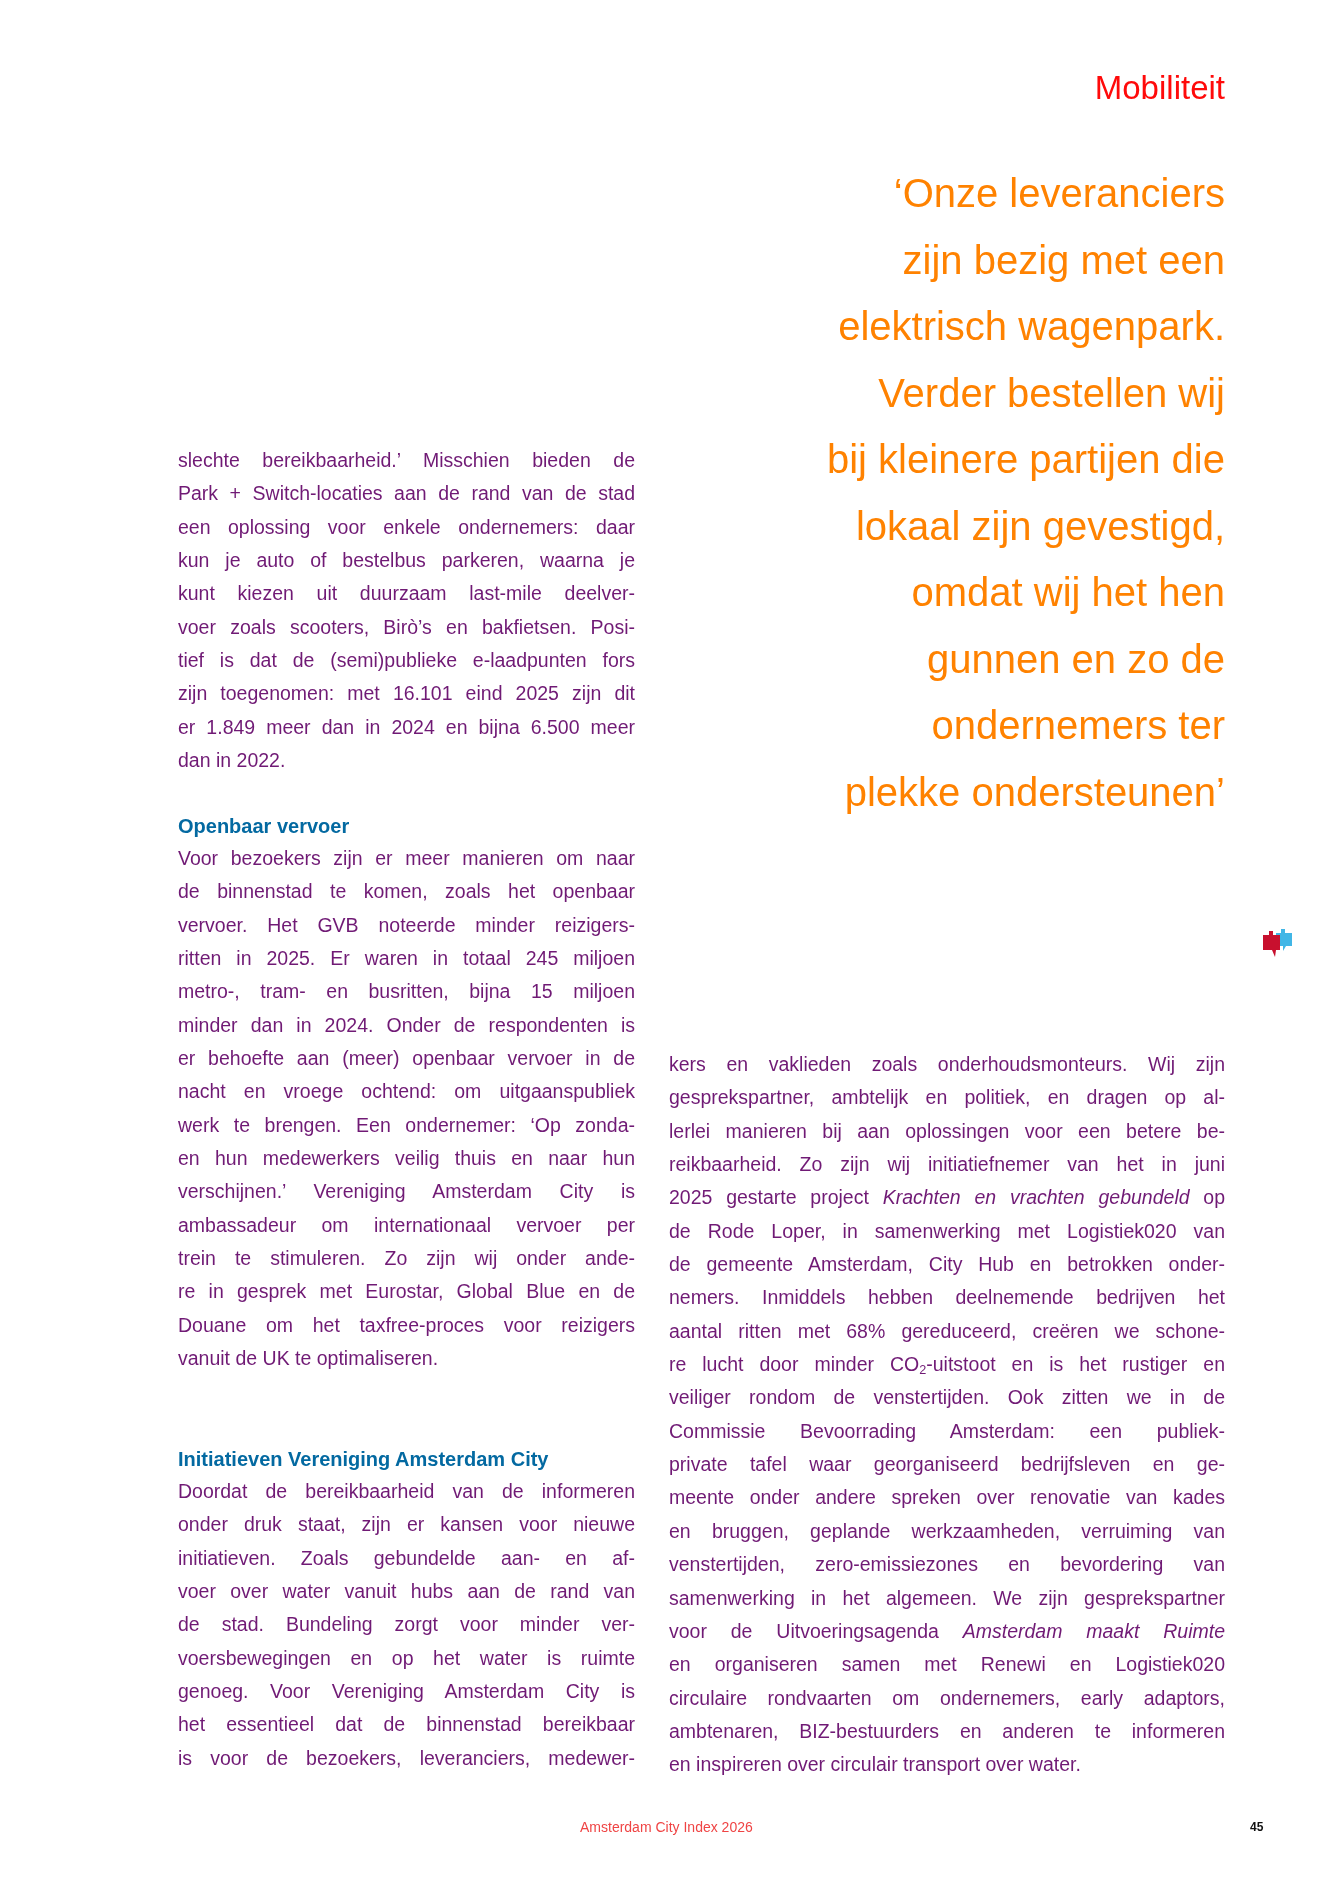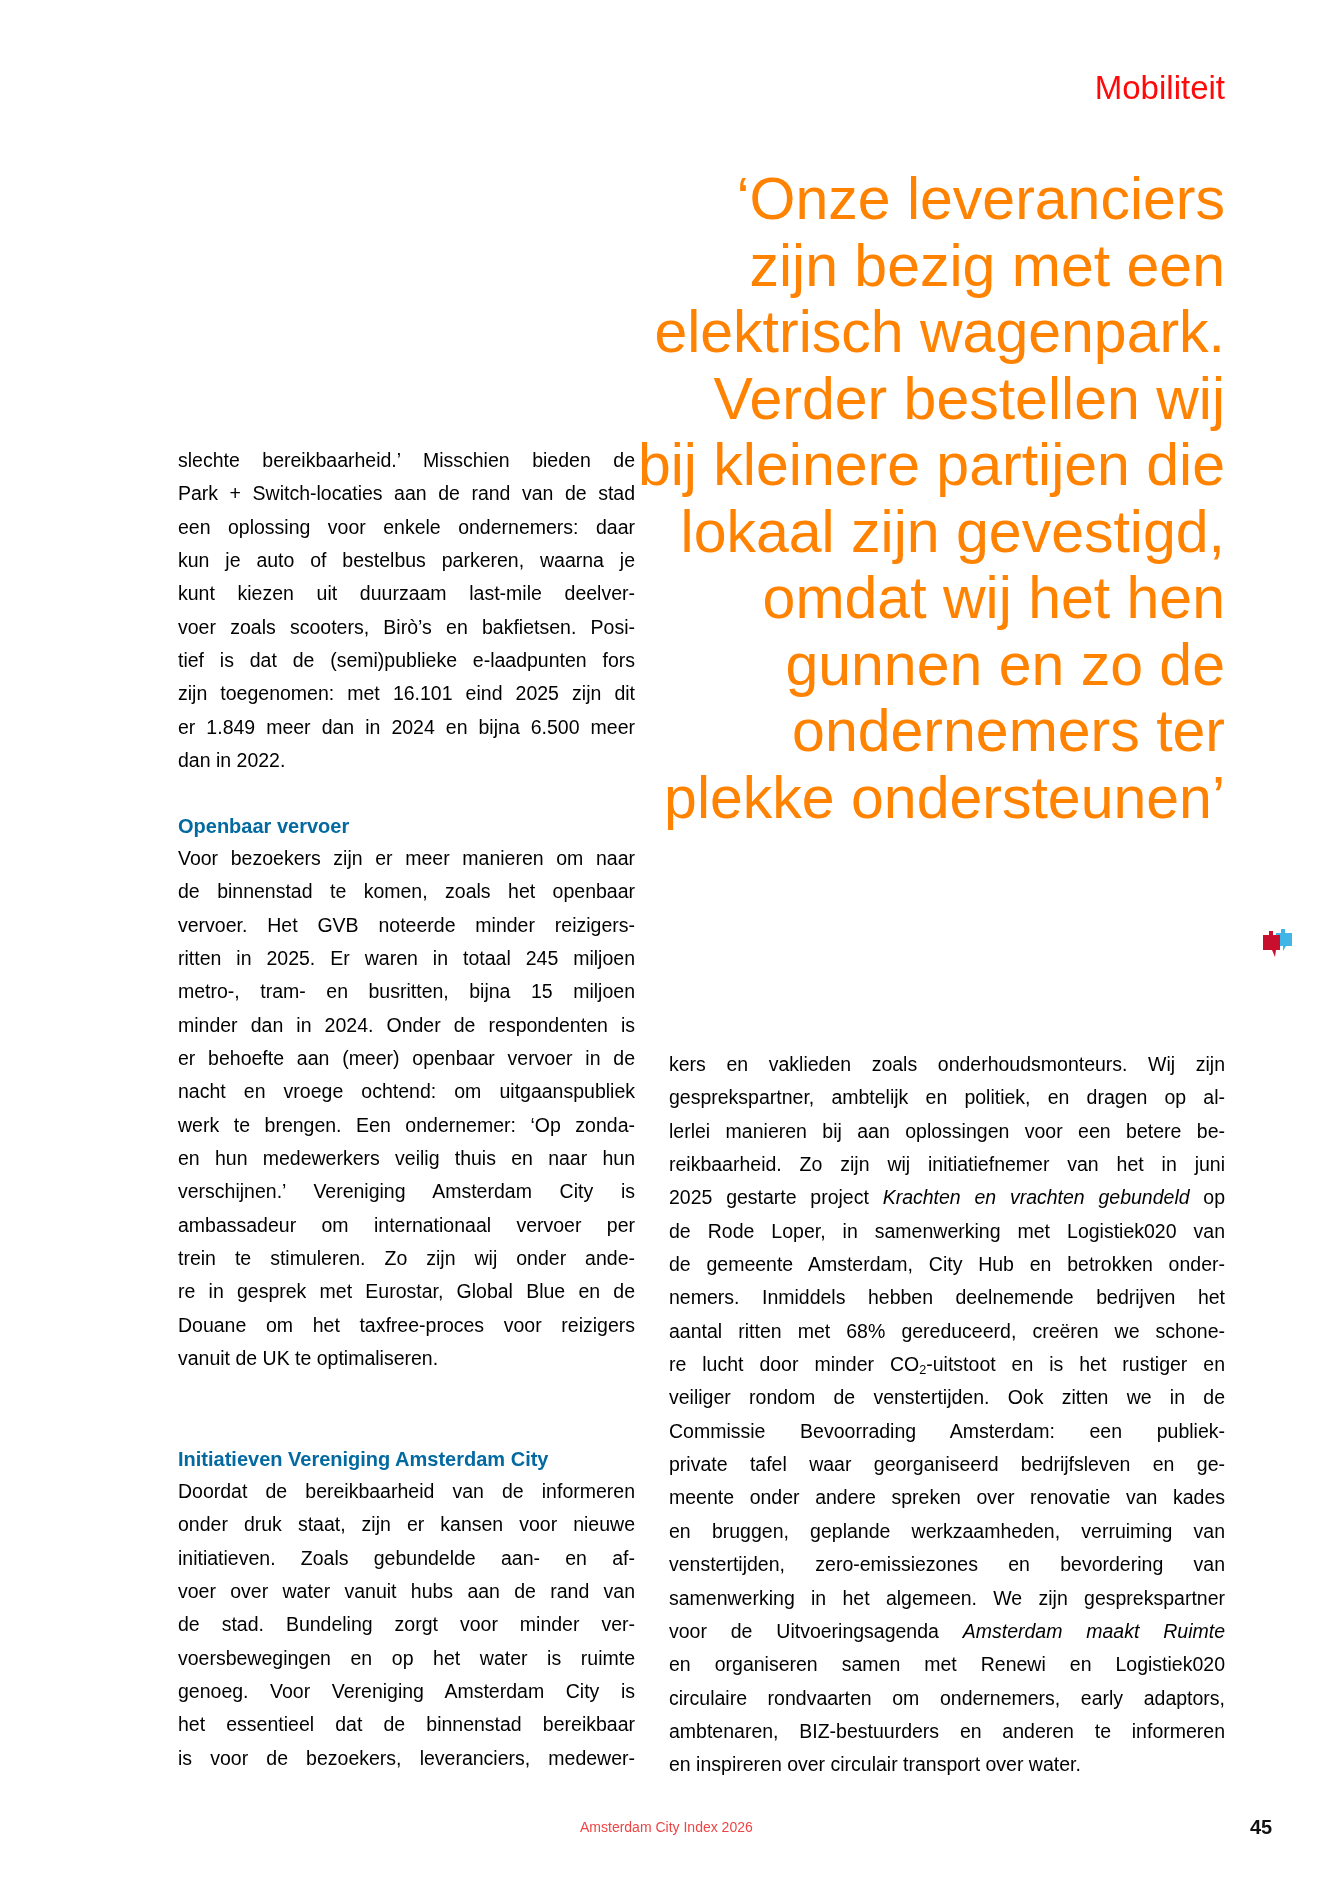--- a/index.html
+++ b/index.html
@@ -1,34 +1,34 @@
 <!DOCTYPE html>
 <html><head>
 <meta charset="utf-8">
 <style>
   html, body { margin: 0; padding: 0; background: #ffffff; }
   body { width: 1339px; height: 1890px; position: relative; overflow: hidden;
          font-family: "Liberation Sans", sans-serif; color: #1a1a1a; }
   .section-title { position: absolute; right: 114px; top: 68px; font-size: 33px; line-height: 40px;
                    color: #ff0a0a; white-space: nowrap; }
-  .pullquote { position: absolute; right: 114px; top: 166px; width: 640px; text-align: right;
-               font-size: 59px; line-height: 66.5px; color: #ff8200; }
+  .pullquote { position: absolute; right: 114px; top: 160px; width: 640px; text-align: right;
+               font-size: 40px; line-height: 66.5px; color: #ff8200; }
   .pullquote .ql { display: block; white-space: nowrap; }
-  .col { position: absolute; font-size: 19.5px; color: #000000; }
+  .col { position: absolute; font-size: 19.5px; color: #701a75; }
   .col-left { left: 178px; width: 457px; }
   .col-right { left: 669px; width: 556px; }
   .para .ln { display: block; height: 33.35px; line-height: 33.35px; text-align: justify; text-align-last: justify;
               white-space: nowrap; overflow: visible; }
   .para .ln.last { text-align-last: left; }
   .heading { position: absolute; font-weight: bold; font-size: 20px; line-height: 34px; white-space: nowrap; color: #0369a1; }
   .it { font-style: italic; }
   .sub { font-size: 0.65em; vertical-align: -0.25em; }
   .logo { position: absolute; left: 1262px; top: 928px; width: 34px; height: 30px; }
   .footer-title { position: absolute; left: 580px; top: 1817px; font-size: 14px; line-height: 20px; color: #ef4444; white-space: nowrap; }
-  .page-number { position: absolute; left: 1250px; top: 1814px; font-size: 20px; font-weight: bold; line-height: 26px; color: #111; }
+  .page-number { position: absolute; left: 1250px; top: 1814px; font-size: 12px; font-weight: bold; line-height: 26px; color: #111; }
 </style>
 </head>
 <body>
 
 <div class="section-title">Mobiliteit</div>
 
 <div class="pullquote">
   <span class="ql">‘Onze leveranciers</span>
   <span class="ql">zijn bezig met een</span>
   <span class="ql">elektrisch wagenpark.</span>

